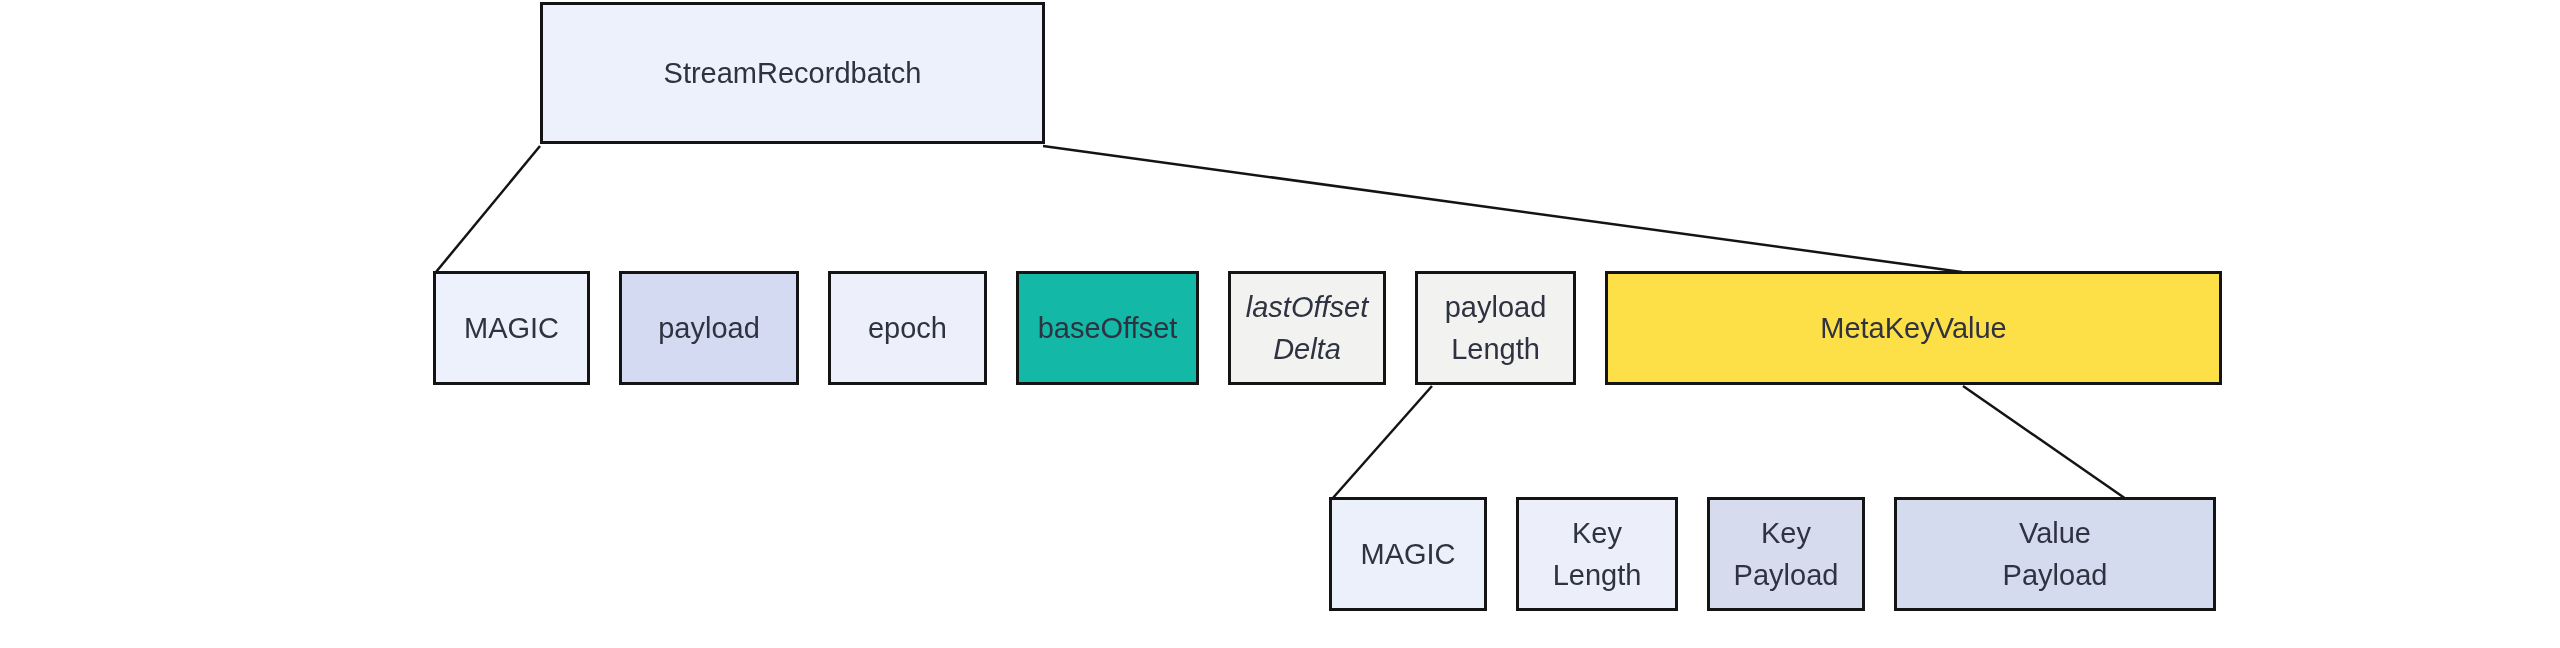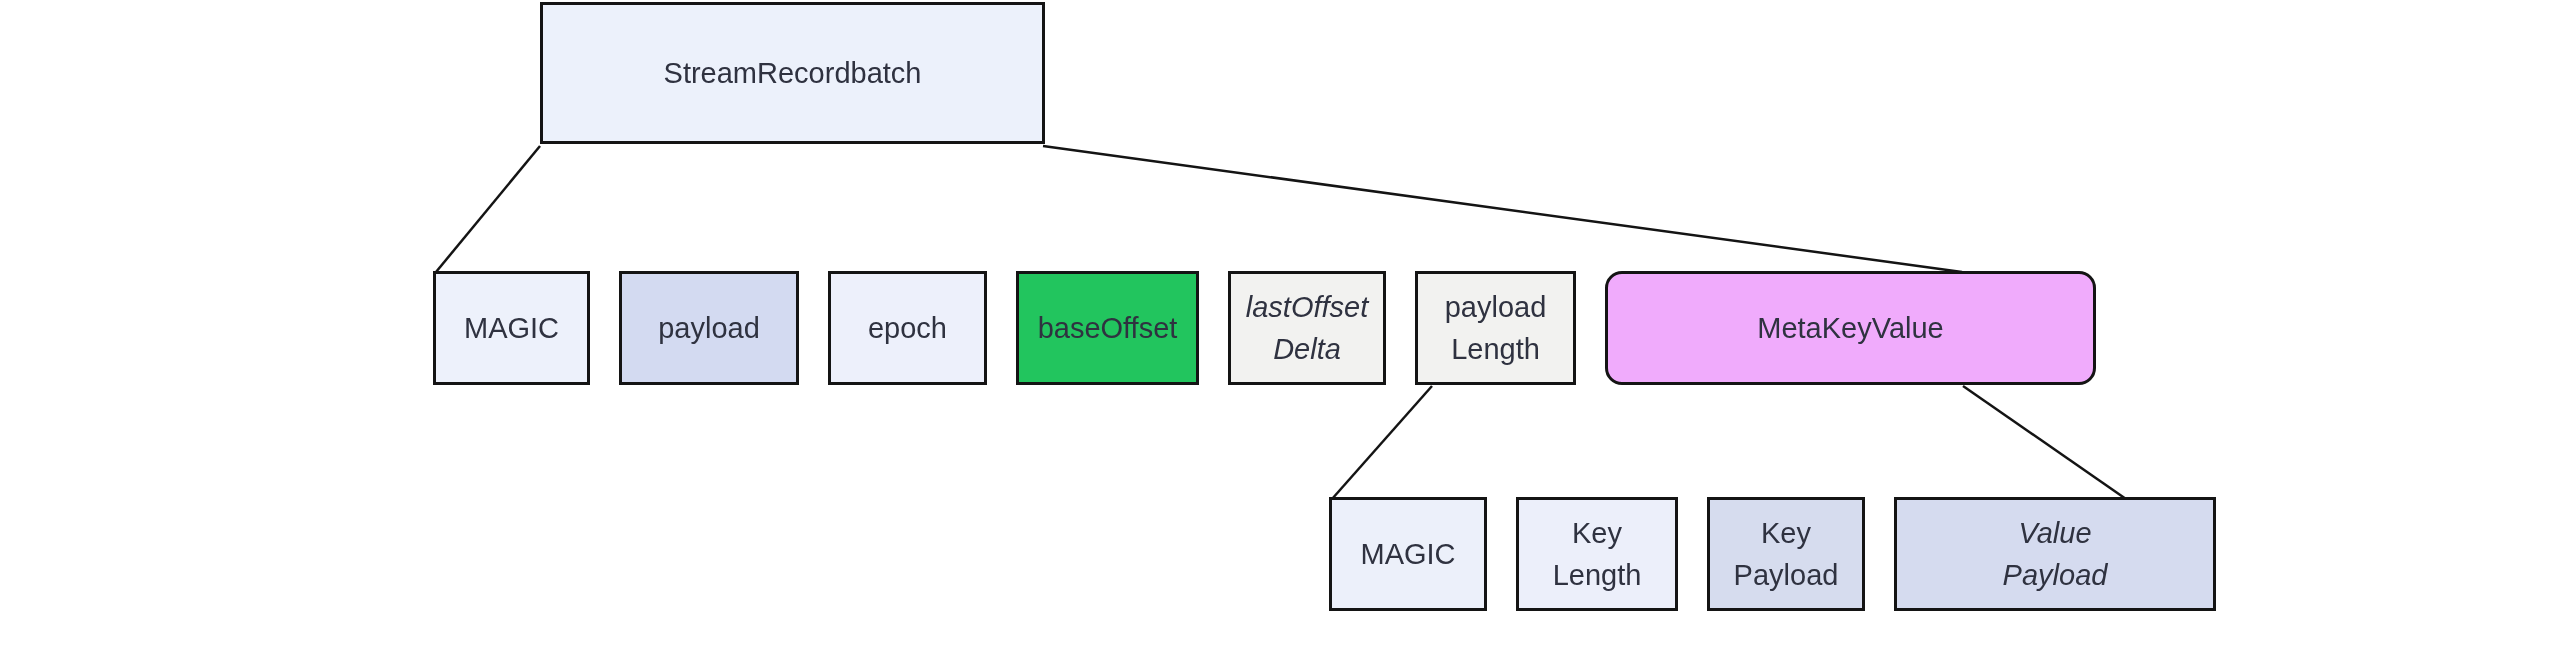--- a/index.html
+++ b/index.html
@@ -47,31 +47,31 @@
     <line x1="1432" y1="386" x2="1332" y2="499"></line>
     <line x1="1963" y1="386" x2="2126" y2="499"></line>
   </svg>
 
   <div class="node title-box" style="background: rgb(236, 241, 251);">StreamRecordbatch</div>
 
   <div class="field-row record-row">
     <div class="cell" style="background: rgb(237, 241, 251); width: 157px;">MAGIC</div>
     <div class="cell" style="background: rgb(211, 218, 241); width: 180px;">payload</div>
     <div class="cell" style="background: rgb(237, 240, 251); width: 159px;">epoch</div>
-    <div class="cell" style="background: #22c55e; width: 183px;">baseOffset</div>
+    <div class="cell" style="background: #14b8a6; width: 183px;">baseOffset</div>
     <div class="cell" style="background: rgb(242, 242, 240); width: 158px; font-style: italic;">lastOffset
 Delta</div>
     <div class="cell" style="background: rgb(242, 242, 240); width: 161px;">payload
 Length</div>
-    <div class="cell" style="background: #f0abfc; width: 491px; border-radius: 17px;">MetaKeyValue</div>
+    <div class="cell" style="background: #fde047; width: 617px;">MetaKeyValue</div>
   </div>
 
   <div class="field-row meta-row">
     <div class="cell" style="background: rgb(236, 240, 250); width: 158px;">MAGIC</div>
     <div class="cell" style="background: rgb(236, 239, 250); width: 162px;">Key
 Length</div>
     <div class="cell" style="background: rgb(214, 220, 238); width: 158px;">Key
 Payload</div>
-    <div class="cell" style="background: rgb(213, 219, 239); width: 322px; font-style: italic;">Value
+    <div class="cell" style="background: rgb(213, 219, 239); width: 322px;">Value
 Payload</div>
   </div>
 
 </div>
 
 </body></html>

